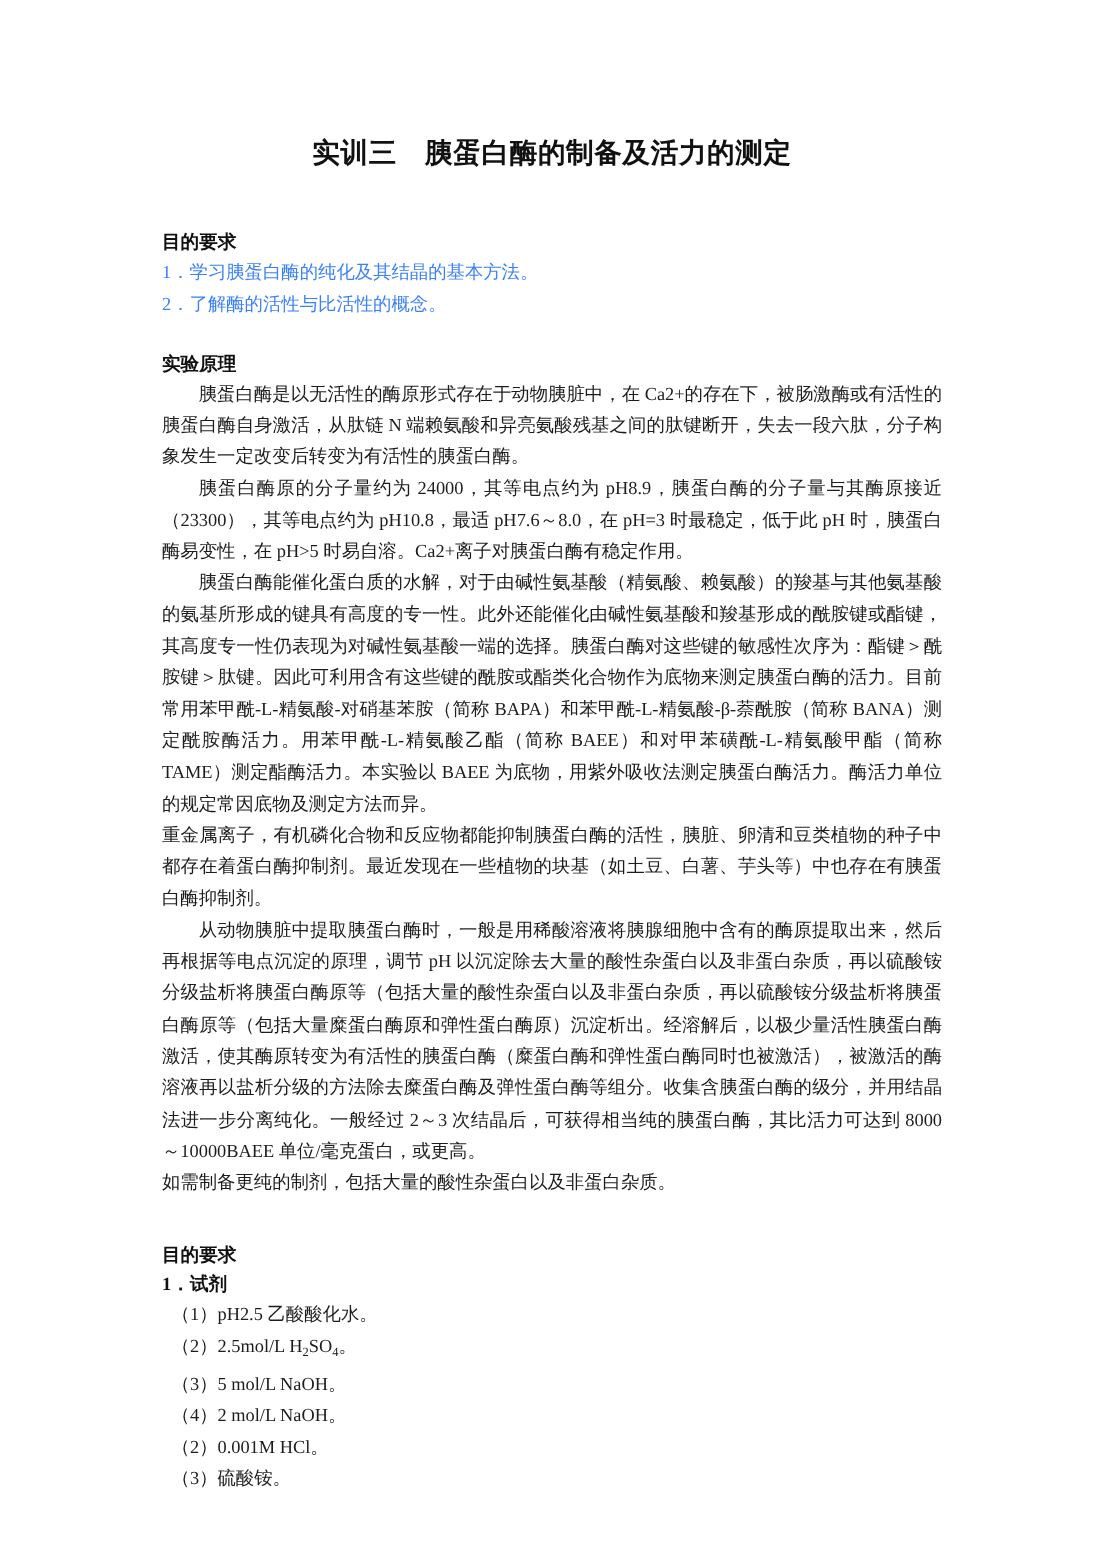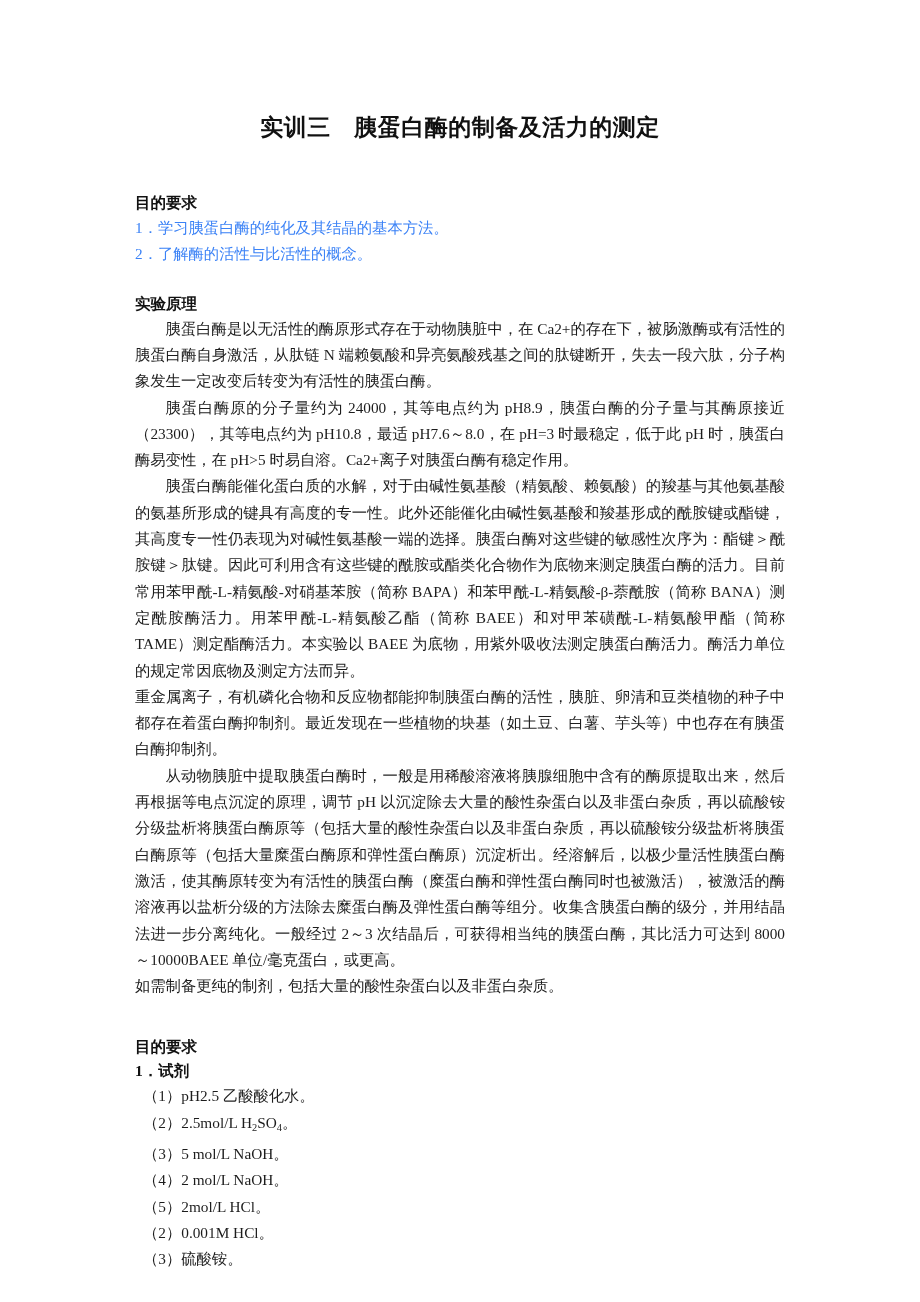--- a/index.html
+++ b/index.html
@@ -105,18 +105,17 @@
 
     <div class="gap-before-reagents"></div>
 
     <h2 class="section-heading">目的要求</h2>
     <h3 class="section-heading">1．试剂</h3>
 
     <p class="reagent-line">（1）pH2.5 乙酸酸化水。</p>
     <p class="reagent-line">（2）2.5mol/L  H<sub>2</sub>SO<sub>4</sub>。</p>
     <p class="reagent-line">（3）5  mol/L  NaOH。</p>
     <p class="reagent-line">（4）2  mol/L  NaOH。</p>
-    <p class="reagent-line">（5）2mol/L  HCl。</p>
     <p class="reagent-line">（2）0.001M  HCl。</p>
     <p class="reagent-line">（3）硫酸铵。</p>
 
   </div>
 </div>
 
 </body></html>

